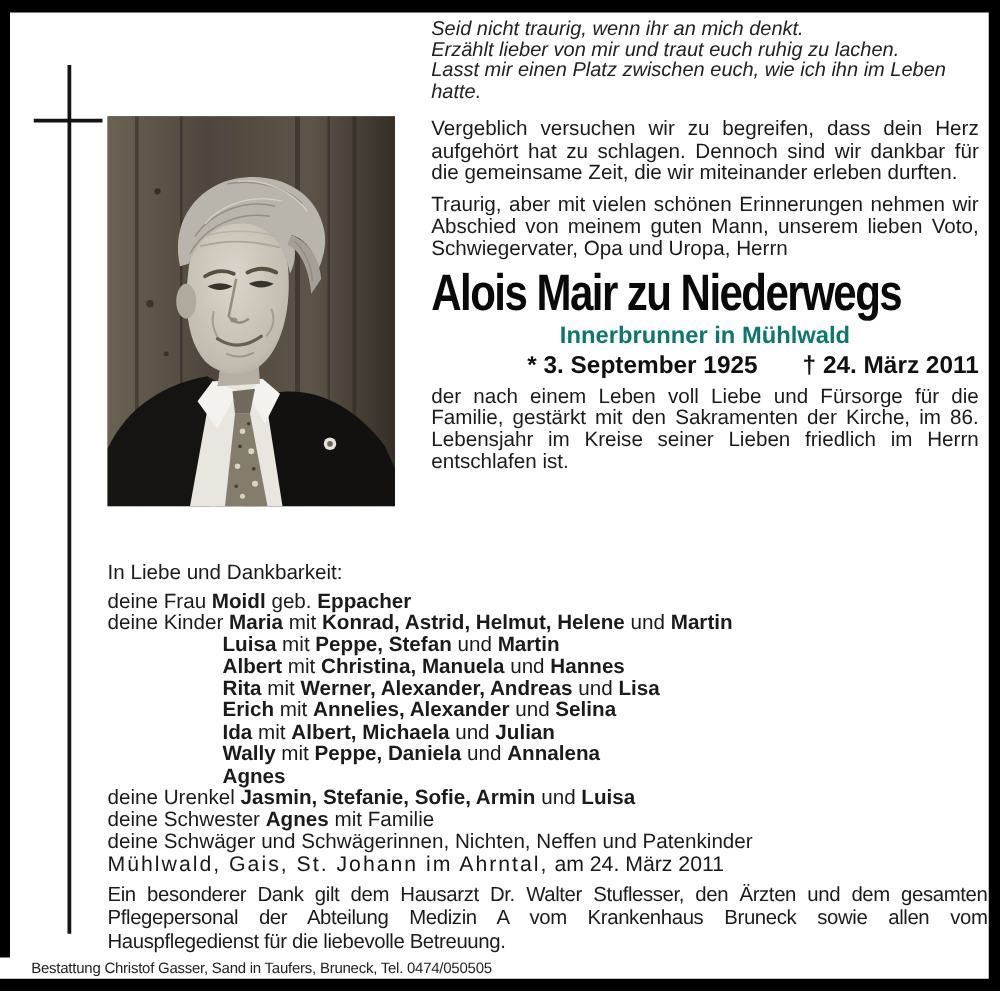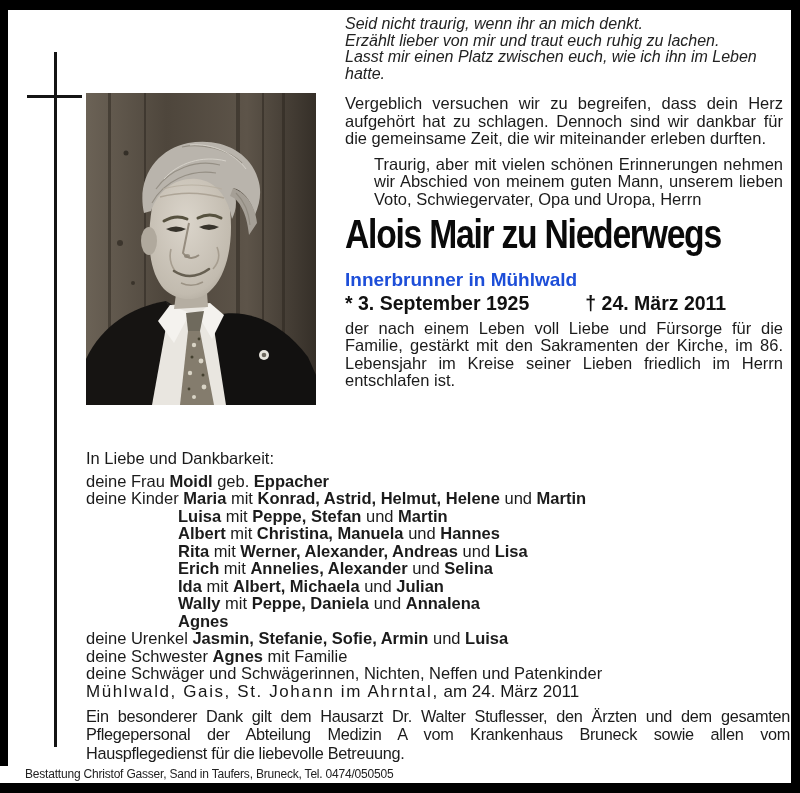--- a/index.html
+++ b/index.html
@@ -17,27 +17,27 @@
   .cross-stem{left:54px;top:52px;width:3px;height:695px;background:#141414;}
   .cross-arm{left:27px;top:95px;width:55px;height:3px;background:#141414;}
   
   .photo{left:86px;top:93px;width:230px;height:312px;background:#4a443c;}
   .photo svg{display:block;}
   
   .right-col{left:345px;top:16px;width:438px;}
   .motto{font-style:italic;font-size:16px;line-height:16.5px;color:#222;}
   .para{text-align:justify;font-size:16.5px;line-height:17.6px;color:#1b1b1b;}
   .p1{margin-top:13px;}
-  .p2{margin-top:8px;margin-left:29px;}
+  .p2{margin-top:8px;}
   .name{
     margin-top:3px;font-weight:700;font-size:41px;line-height:44px;color:#0a0a0a;
     letter-spacing:-1.5px;white-space:nowrap;transform:scaleX(0.82);transform-origin:left center;
   }
-  .origin{margin-top:14px;font-weight:700;font-size:19px;line-height:20px;text-align:left;color:#1d4ed8;}
-  .dates{margin-top:2px;display:flex;justify-content:flex-start;gap:56px;font-weight:700;font-size:19.5px;line-height:22px;color:#111;}
+  .origin{margin-top:3px;font-weight:700;font-size:19px;line-height:20px;text-align:center;color:#0f766e;}
+  .dates{margin-top:2px;display:flex;justify-content:flex-end;gap:36px;font-weight:700;font-size:19.5px;line-height:22px;color:#111;}
   .p3{margin-top:6px;}
   .p4{margin-top:5px;}
   
   .family{left:86px;top:450px;width:702px;font-size:16.5px;line-height:17.5px;color:#1b1b1b;}
   .family-heading{margin-bottom:5px;}
   .fam-line{white-space:nowrap;}
   .fam-line.indent{padding-left:92px;}
   .fam-line .b{font-weight:700;}
   
   .places{left:86px;top:682px;font-size:17px;line-height:20px;color:#171717;}

